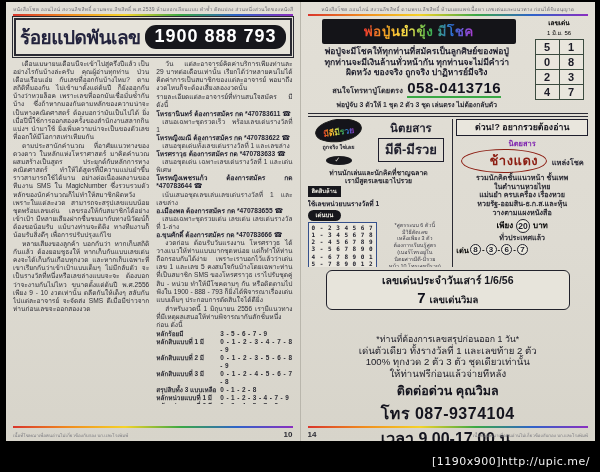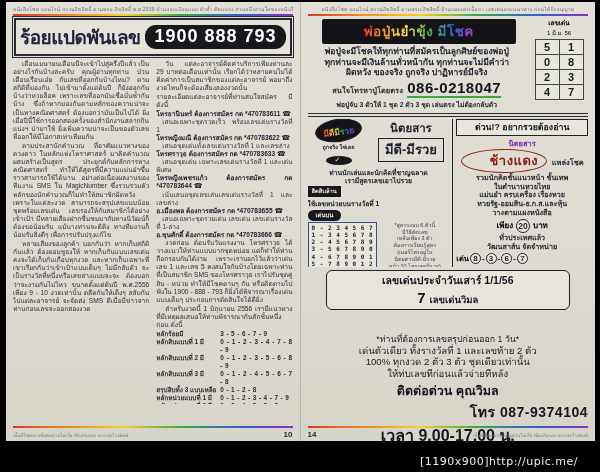--- a/index.html
+++ b/index.html
@@ -99,24 +99,24 @@
   .wimon-box { border:1.5px solid #22222c; border-radius:6px; margin:3px 18px 2px 18px; text-align:center; padding:1px 0 2px 0; background:#e7e4db; }
   .wimon-box .l1 { font-weight:bold; font-size:10.5px; color:#16161e; }
   .wimon-box .l2 { font-weight:bold; font-size:9.5px; color:#16161e; }
   .wimon-box .big { font-size:15px; font-weight:bold; color:#10101a; margin-right:4px; }
 
   .offer { text-align:center; color:#20202a; }
   .offer .o0 { font-size:8.8px; line-height:11px;margin-top:24px; }
   .offer .o1 { font-size:9.6px; line-height:11.5px; }
   .contact { text-align:center; font-weight:bold; color:#15151f; margin-top:2px; }
   .contact .c1 { font-size:12.5px; }
-  .contact .c2 { font-size:14px; letter-spacing:.5px;text-align:right; }
+  .contact .c2 { font-size:16px; letter-spacing:.5px; }
   .contact .c3 { font-size:16px; }
 
-  .bottombar { position:absolute; left:0; right:16px; bottom:0; height:22px; background:#000; display:flex; align-items:center; justify-content:flex-end; padding-right:6px; }
+  .bottombar { position:absolute; left:0; right:4px; bottom:0; height:22px; background:#000; display:flex; align-items:center; justify-content:flex-end; padding-right:6px; }
   .bottombar span { color:#f0f0f0; font-size:11px; font-family:"DejaVu Sans","Liberation Sans",sans-serif; letter-spacing:.5px; }
 </style>
 </head>
 <body>
 
 <div class="stage">
   <div class="paper">
 
     <div class="page left">
       <div class="tinyhead">หนังสือโชค ออนไลน์ สงวนลิขสิทธิ์ ตามพรบ.ลิขสิทธิ์ พ.ศ.2539 ห้ามลอกเลียนแบบ ทำซ้ำ ดัดแปลง ส่วนหนึ่งส่วนใดของหนังสือเล่มนี้</div>
@@ -212,21 +212,21 @@
       <div class="rp-head">
         <div class="rp-head-left">
           <div class="blackbar">
             <span class="rainbow-text">พ่อปู่นยำขุ้ง มีโชค</span>
           </div>
           <div class="rp-intro">พ่อปู่จะมีโชคให้ทุกท่านที่สมัครเป็นลูกศิษย์ของพ่อปู่</div>
           <div class="rp-intro">ทุกท่านจะมีเงินล้านทั่วหน้ากัน ทุกท่านจะไม่มีคำว่า</div>
           <div class="rp-intro">ผิดหวัง ของจริง ถูกจริง ปาฏิหารย์มีจริง</div>
           <div class="rp-phone-row">
             <span class="rp-phone-label">สนใจโทรหาปู่โดยตรง</span>
-            <span class="rp-phone">086-0218047</span>
+            <span class="rp-phone">058-0413716</span>
           </div>
           <div class="rp-note">พ่อปู่จับ 3 ตัวให้ 1 ชุด 2 ตัว 3 ชุด เล่นตรง ไม่ต้องกลับตัว</div>
         </div>
 
         <div class="lucky">
           <div class="t1">เลขเด่น</div>
           <div class="t2">1 มิ.ย. 56</div>
           <table>
             <tbody>
                 <tr>
@@ -307,44 +307,43 @@
           <div class="cd-line">ในตำนานหวยไทย</div>
           <div class="cd-line">แม่นยำ ครบเครื่อง เรื่องหวย</div>
           <div class="cd-line">หวยรัฐ-ออมสิน-ธ.ก.ส.และหุ้น</div>
           <div class="cd-line">วางตามแผงหนังสือ</div>
           <div class="cd-price">
             <span>เพียง</span>
             <span class="circ">20</span>
             <span>บาท</span>
           </div>
           <div class="cd-line">ทั่วประเทศแล้ว</div>
-          <div class="cd-line">วัฒนสาส์น จัดจำหน่าย</div>
           <div class="cd-bottom">
             <span class="lb">เด่น</span>
             <span class="circ">8</span>
               <span class="dash">-</span>
             <span class="circ">3</span>
               <span class="dash">-</span>
             <span class="circ">6</span>
               <span class="dash">-</span>
             <span class="circ">7</span>
           </div>
         </div>
       </div>
 
       <div class="wimon-box">
-        <div class="l1">เลขเด่นประจำวันเสาร์ 1/1/56</div>
+        <div class="l1">เลขเด่นประจำวันเสาร์ 1/6/56</div>
         <div class="l2"><span class="big">7</span><span>เลขเด่นวิมล</span></div>
       </div>
 
       <div class="offer">
         <div class="o0">*ท่านที่ต้องการเลขสรุปก่อนออก 1 วัน*</div>
         <div class="o1">เด่นตัวเดียว ทั้งรางวัลที่ 1 และเลขท้าย 2 ตัว</div>
         <div class="o1">100% ทุกงวด 2 ตัว 3 ตัว ชุดเดียวเท่านั้น</div>
-        <div class="o1">ให้ท่บเลขทีก่อนแล้วจ่ายทีหลัง</div>
+        <div class="o1">ให้ท่านฟรีก่อนแล้วจ่ายทีหลัง</div>
       </div>
 
       <div class="contact">
         <div class="c1">ติดต่อด่วน คุณวิมล</div>
         <div class="c2">โทร 087-9374104</div>
         <div class="c3">เวลา 9.00-17.00 น.</div>
       </div>
 
       <div class="pfoot">
         <div class="rainbow-bar"></div>

